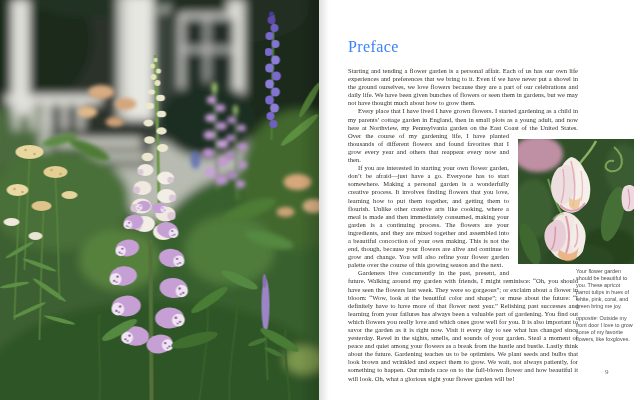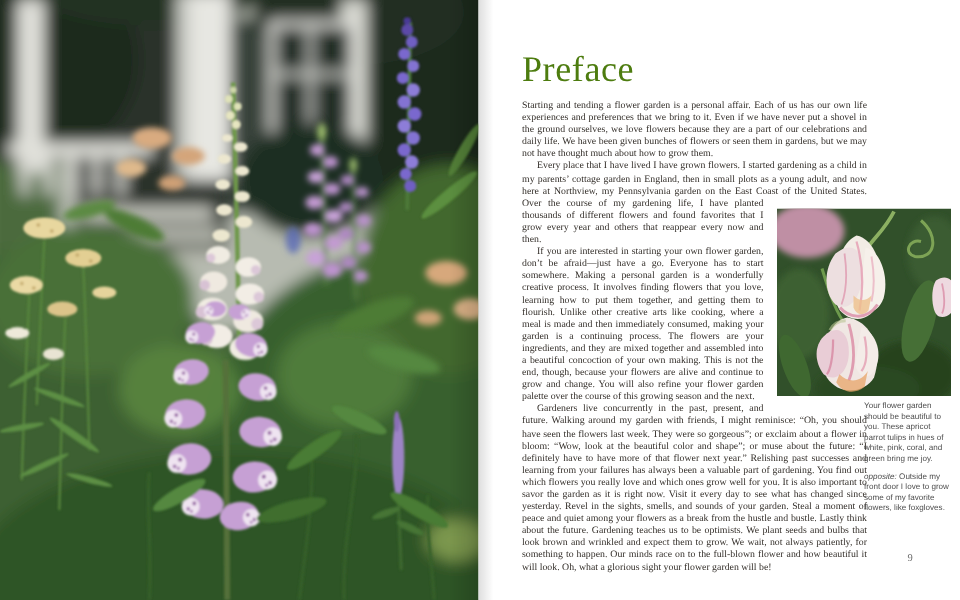--- a/index.html
+++ b/index.html
@@ -10,22 +10,22 @@
   }
   .left-page { position:absolute; left:0; top:0; width:319px; height:400px; overflow:hidden; }
   .left-page svg { display:block; width:319px; height:400px; }
 
   .right-page {
     position:absolute; left:319px; top:0; width:321px; height:400px;
     background:#ffffff; box-sizing:border-box; padding:34px 62px 0 29px;
   }
   .heading {
     font-family:"Liberation Serif", serif; font-weight:normal;
-    font-size:24px; line-height:26px; letter-spacing:0.4px;
-    color:#4d7c0f; margin:0 0 7px 0;
+    font-size:16px; line-height:26px; letter-spacing:0.4px;
+    color:#3b82f6; margin:0 0 7px 0;
   }
   .body-text { width:230px; }
   .para {
     margin:0; font-size:6.55px; line-height:8.1px; text-align:justify;
     color:#332e29; text-indent:10px;
   }
   .para.first { text-indent:0; }
 
   .tulip-float {
     float:right; width:116px; height:125px;

